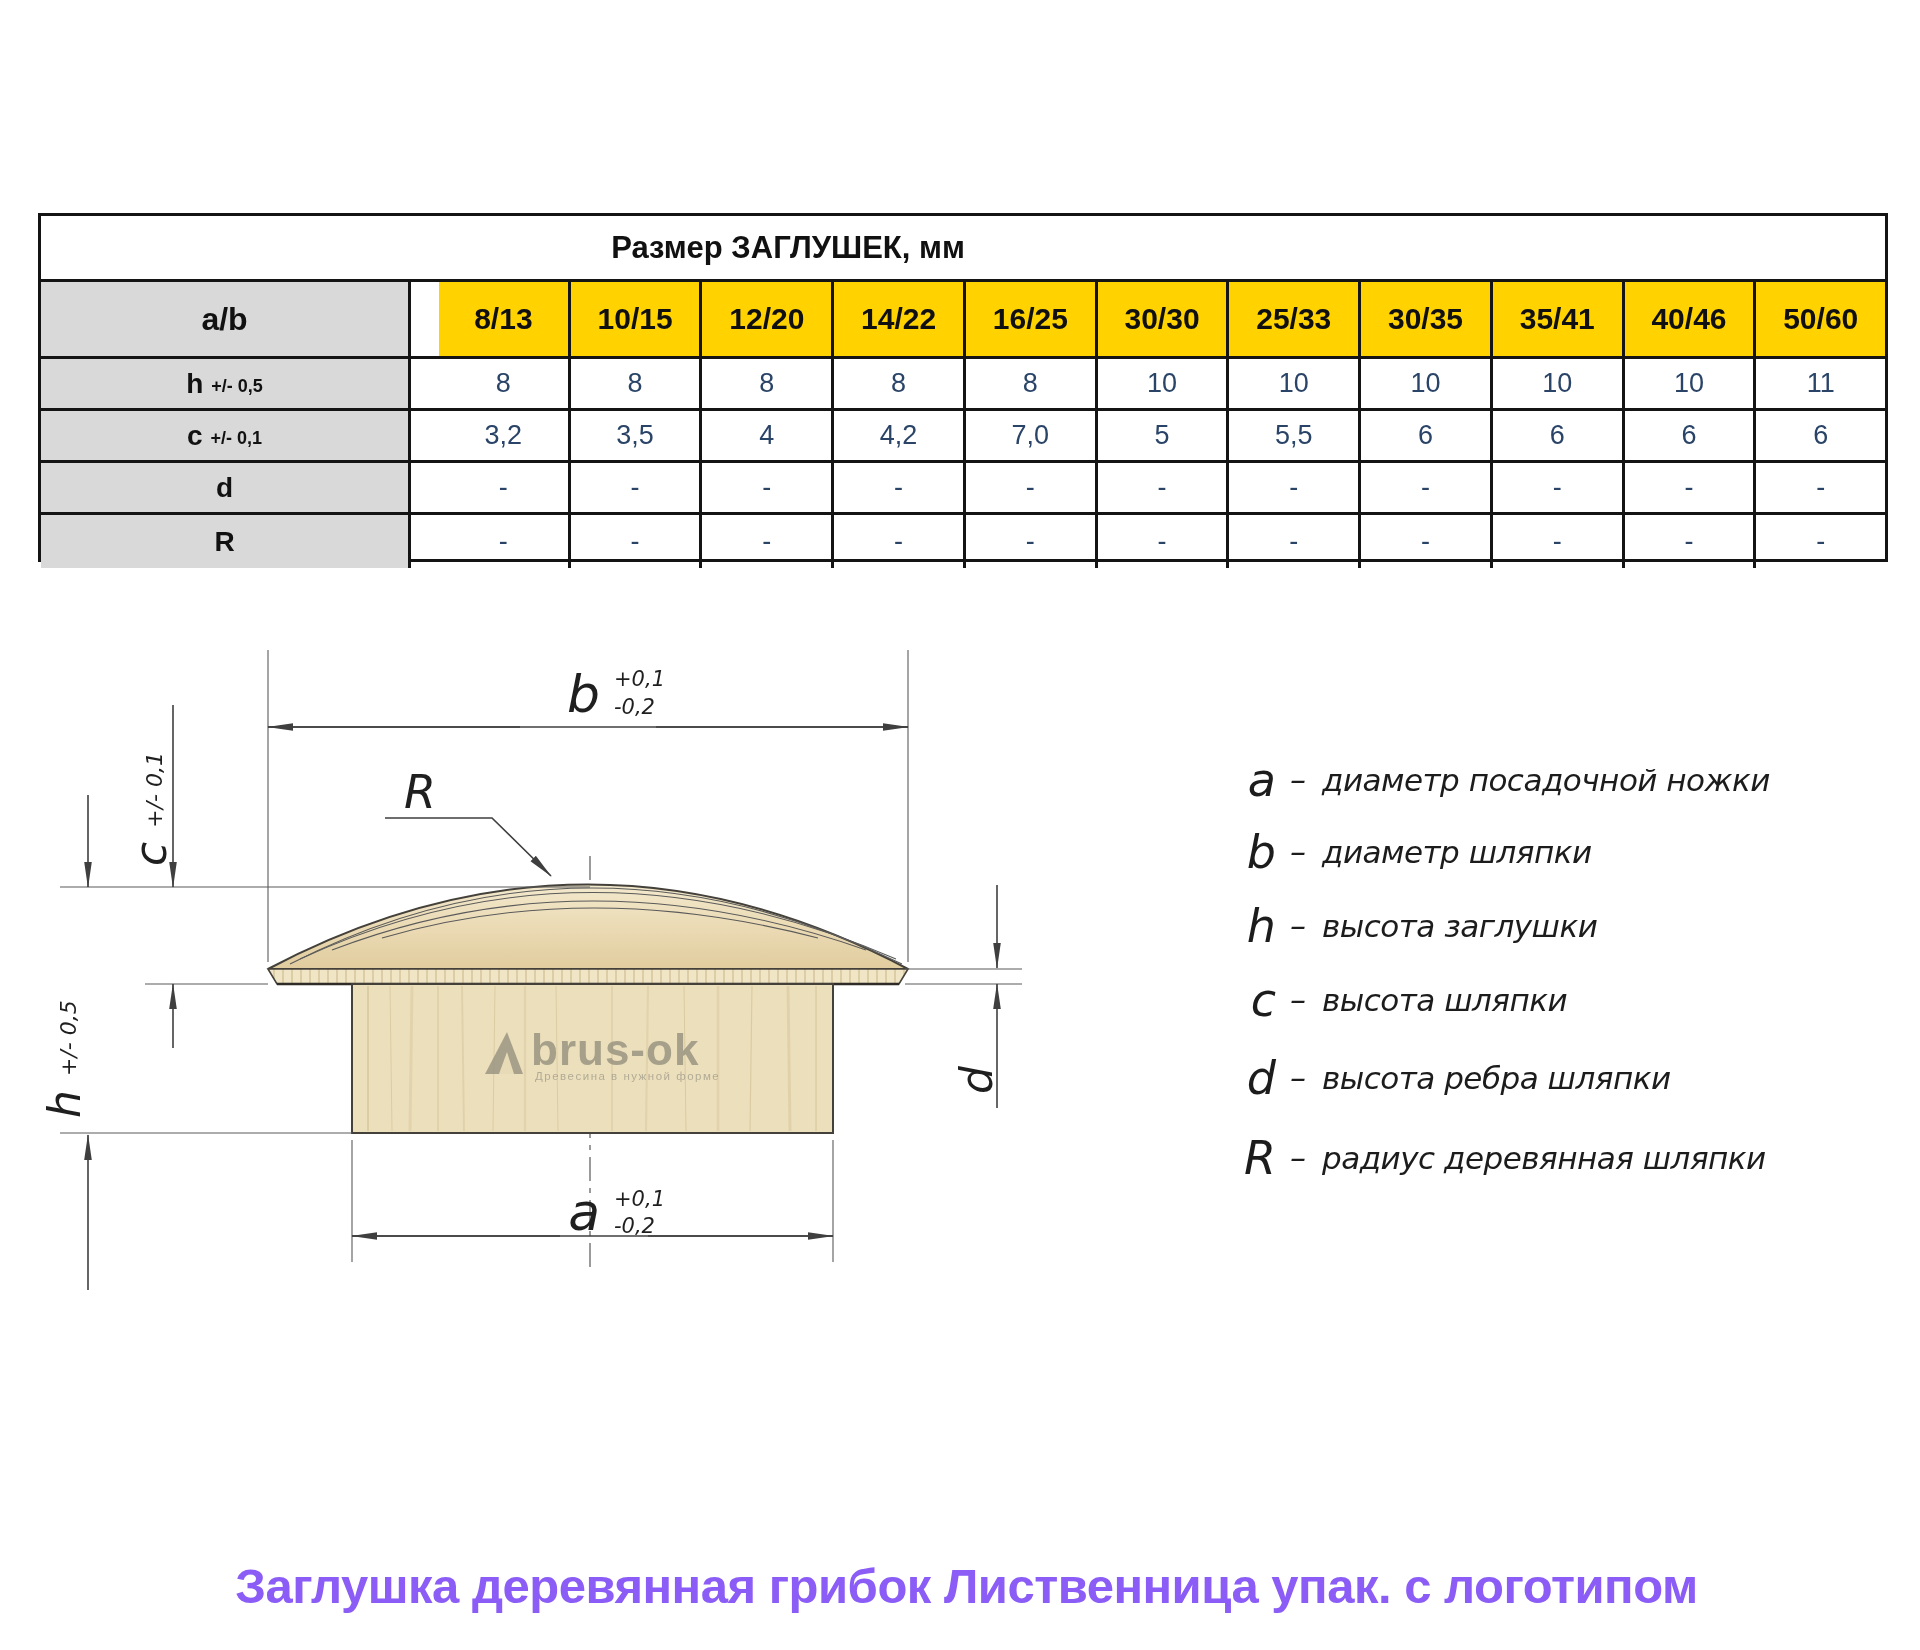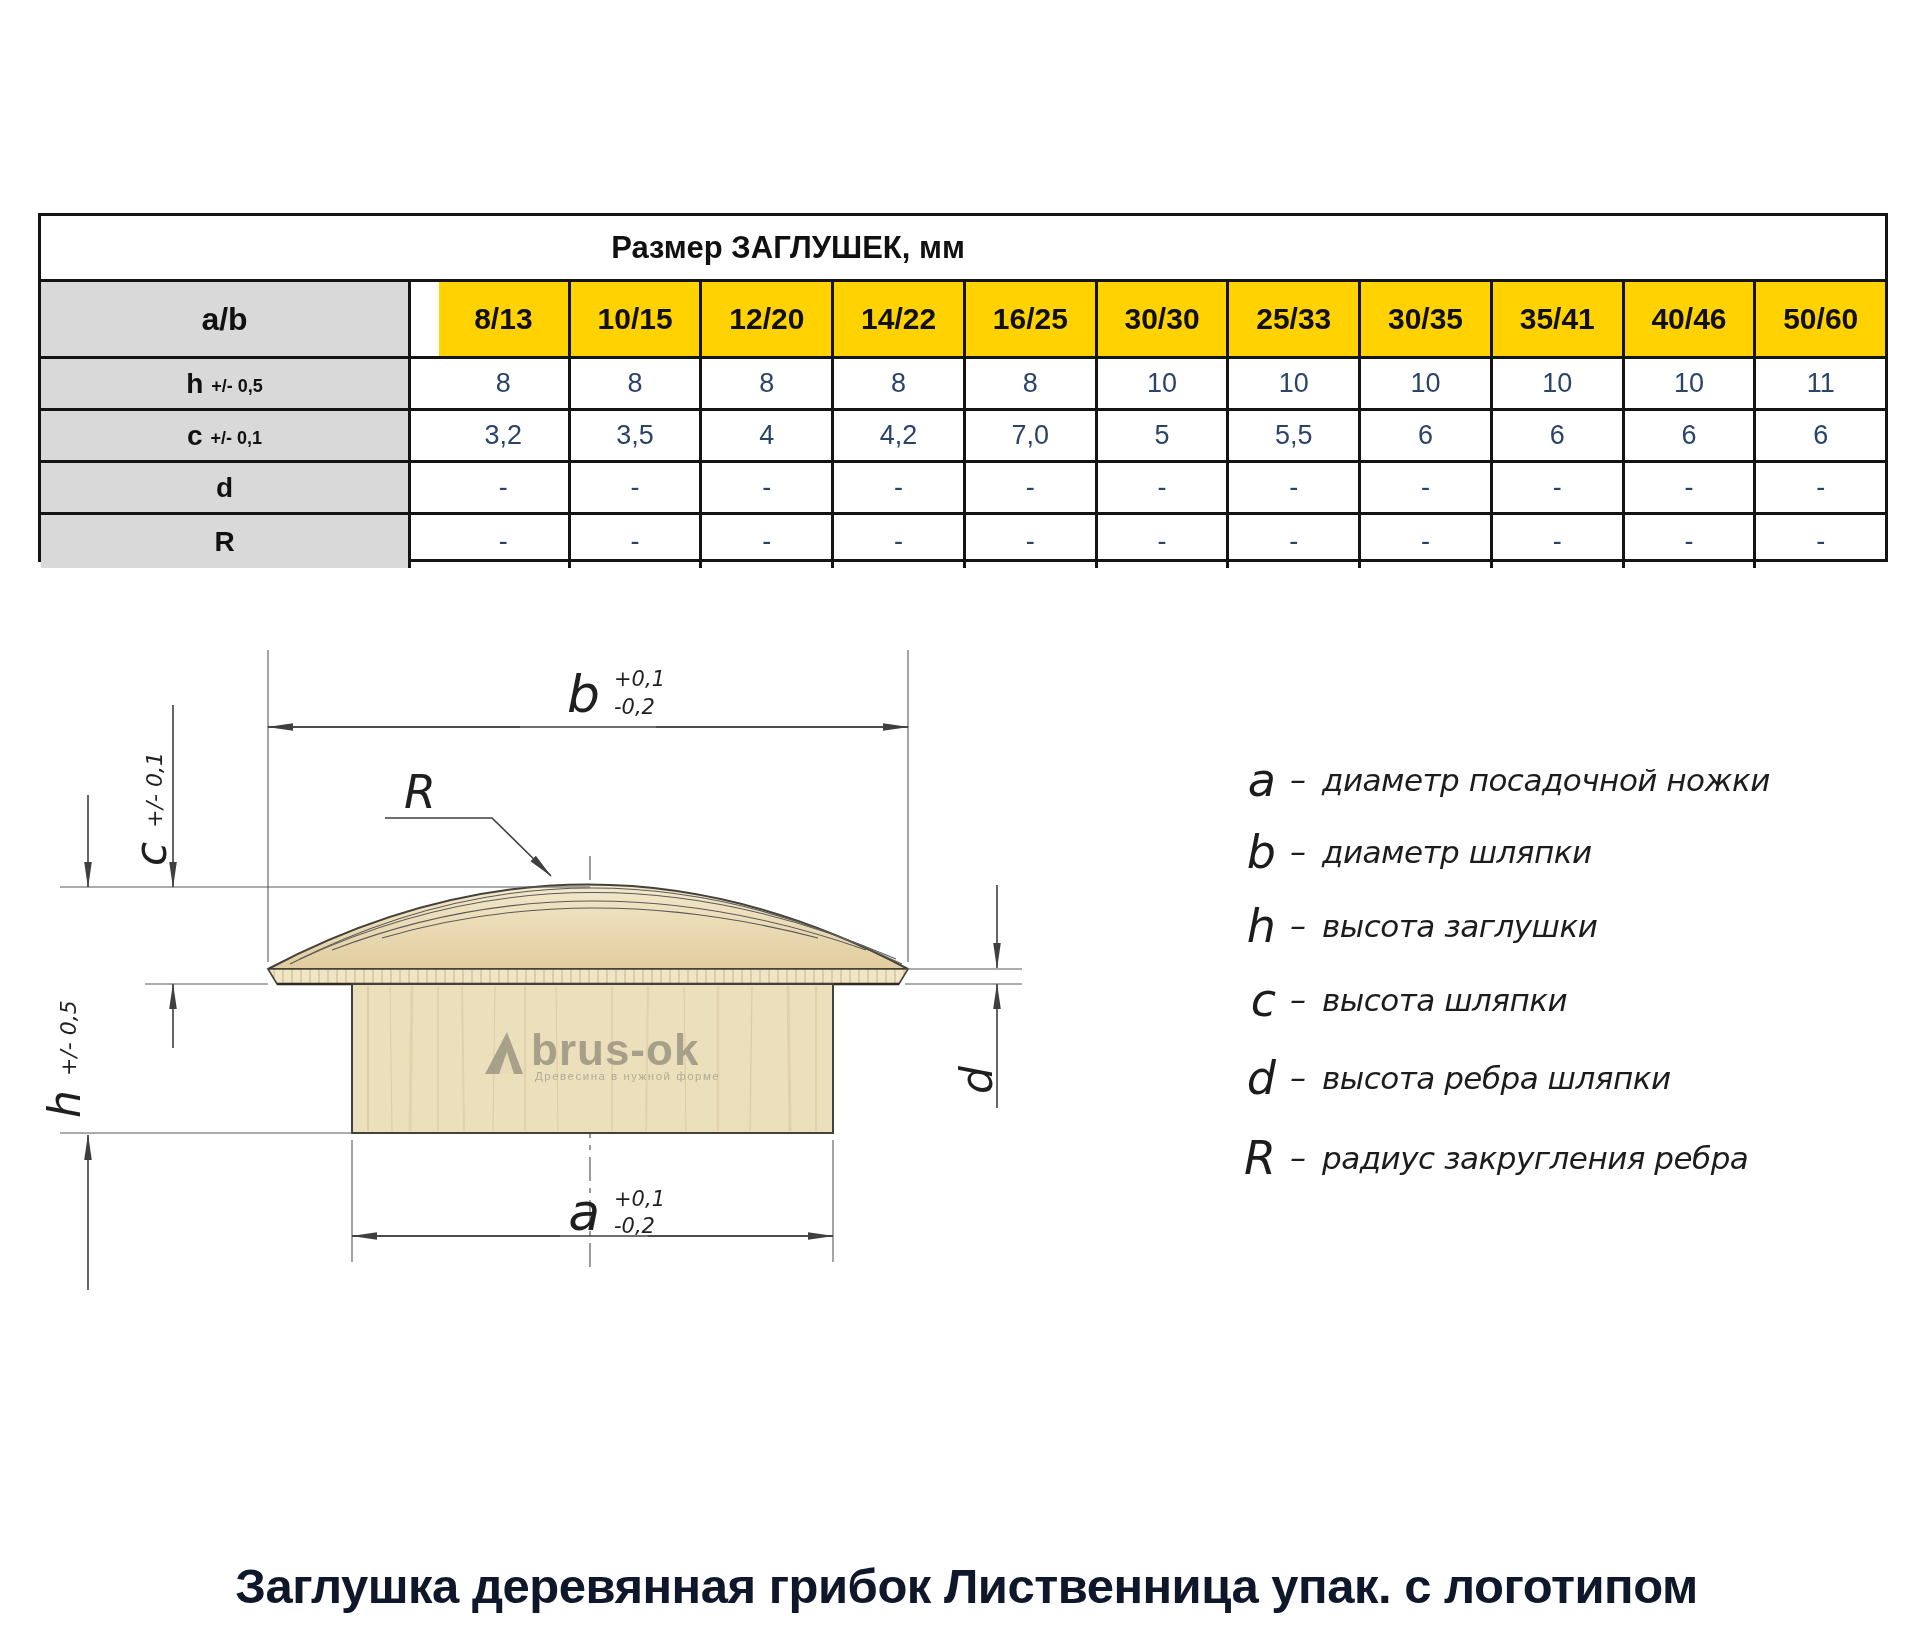--- a/index.html
+++ b/index.html
@@ -30,21 +30,21 @@
   
   .legend{position:absolute;left:1218px;top:0;}
   .legend-row{position:absolute;display:flex;align-items:center;height:56px;white-space:nowrap;
               font-family:"DejaVu Sans",sans-serif;font-style:italic;color:#1c1c1c;}
   .legend-letter{display:inline-block;width:58px;text-align:right;font-size:46px;line-height:56px;}
   .legend-dash{font-size:32px;margin:0 16px 0 14px;}
   .legend-text{font-size:31px;letter-spacing:-0.5px;}
 
   
   .caption{position:absolute;left:13px;right:0;top:1558px;text-align:center;
-           font-size:49px;font-weight:bold;color:#0f172a;letter-spacing:-0.5px;}
+           font-size:49px;font-weight:bold;color:#8b5cf6;letter-spacing:-0.5px;}
 
   
   .drawing-svg{position:absolute;left:0;top:0;}
   .dim{stroke:#3f3f3f;stroke-width:1.6;fill:none;}
   .thin{stroke:#5a5a5a;stroke-width:1.1;fill:none;}
   .dimtext{font-family:"DejaVu Sans",sans-serif;font-style:italic;fill:#1f1f1f;}
 </style>
 </head>
 <body>
 
@@ -298,19 +298,19 @@
       <span class="legend-text">высота шляпки</span>
     </div>
       <div class="legend-row" style="top: 1050px; left: 0px;">
       <span class="legend-letter">d</span>
       <span class="legend-dash">–</span>
       <span class="legend-text">высота ребра шляпки</span>
     </div>
       <div class="legend-row" style="top: 1130px; left: 0px;">
       <span class="legend-letter">R</span>
       <span class="legend-dash">–</span>
-      <span class="legend-text">радиус закругления ребра</span>
+      <span class="legend-text">радиус деревянная шляпки</span>
     </div>
     </div>
 
   <div class="caption">Заглушка деревянная грибок Лиственница упак. с логотипом</div>
 
 </div>
 
 </body></html>

